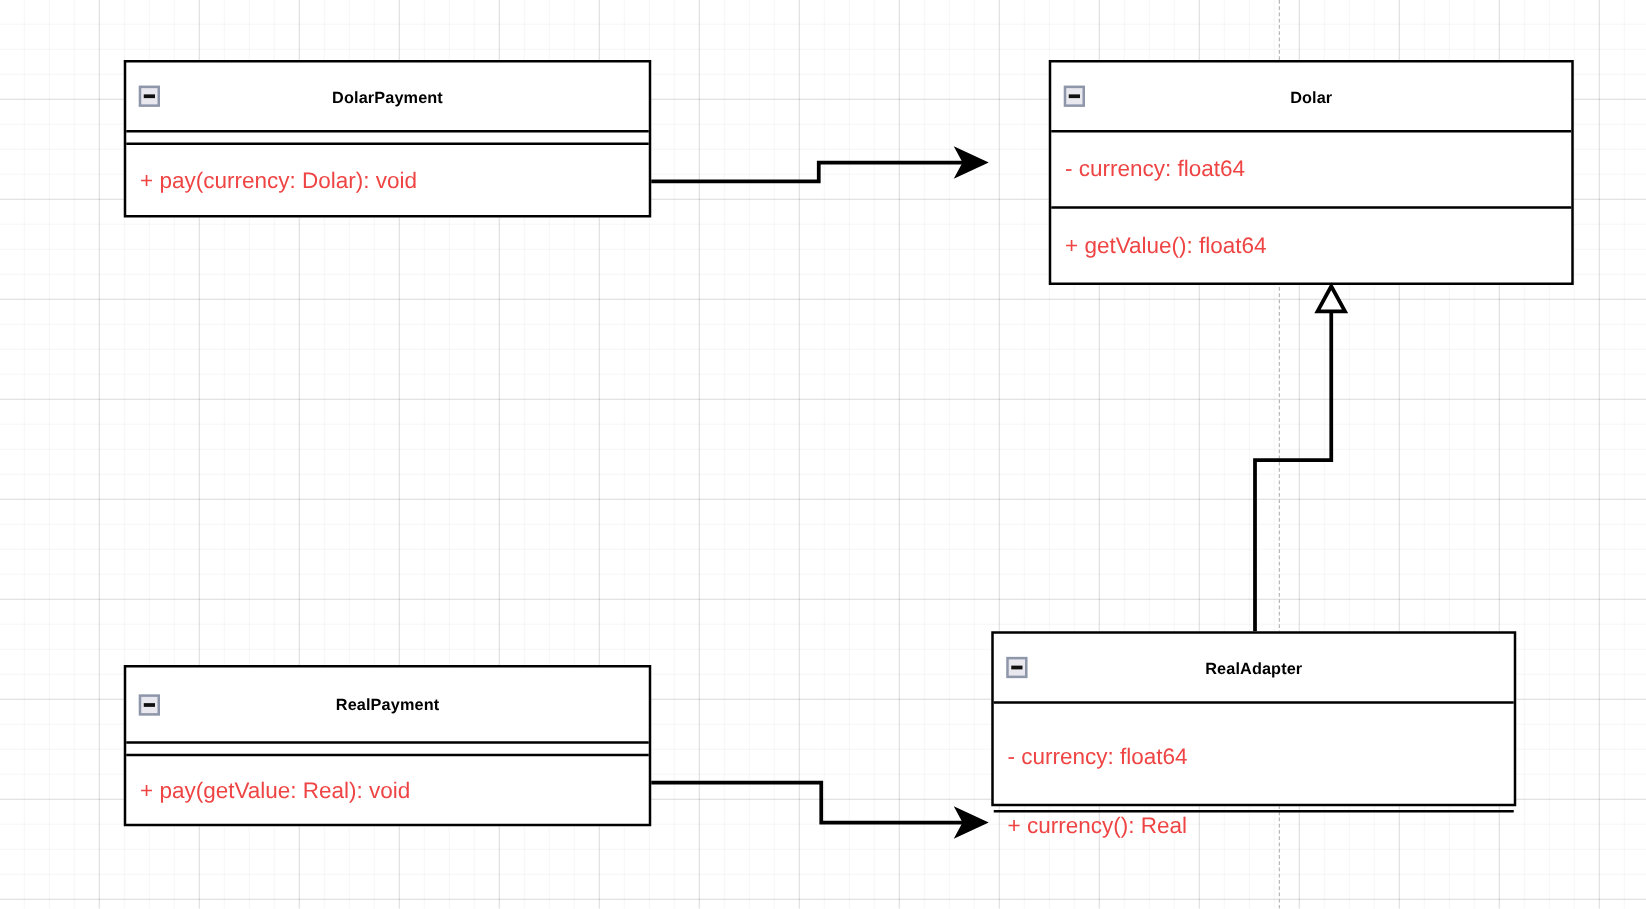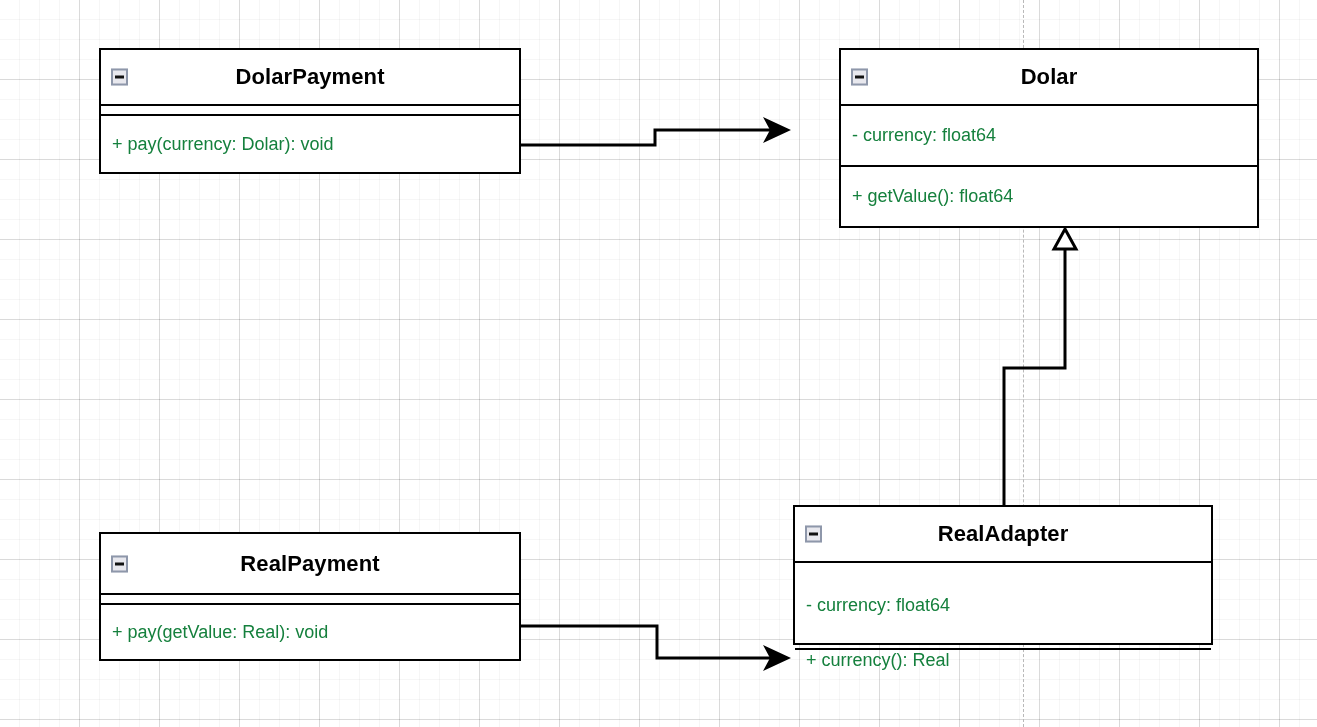--- a/index.html
+++ b/index.html
@@ -45,21 +45,21 @@
     position: relative;
     box-sizing: border-box;
     flex: 0 0 auto;
     display: flex;
     align-items: center;
     justify-content: center;
     border-bottom: 2px solid #000000;
   }
   .uml-title {
     font-weight: bold;
-    font-size: 22px;
+    font-size: 13px;
     color: #000000;
     letter-spacing: 0.1px;
   }
   .collapse-icon {
     position: absolute;
     left: 10px;
     top: 50%;
     transform: translateY(-50%);
     width: 17px;
     height: 17px;
@@ -76,21 +76,21 @@
     height: 3px;
     background: #111111;
   }
   .uml-section {
     box-sizing: border-box;
     flex: 1 1 auto;
     display: flex;
     align-items: center;
     padding-left: 11px;
     font-size: 18px;
-    color: #15803d;
+    color: #ef4444;
   }
   .uml-section + .uml-section {
     border-top: 2px solid #000000;
   }
   .uml-section.empty {
     padding: 0;
     flex: 0 0 auto;
   }
 
   

